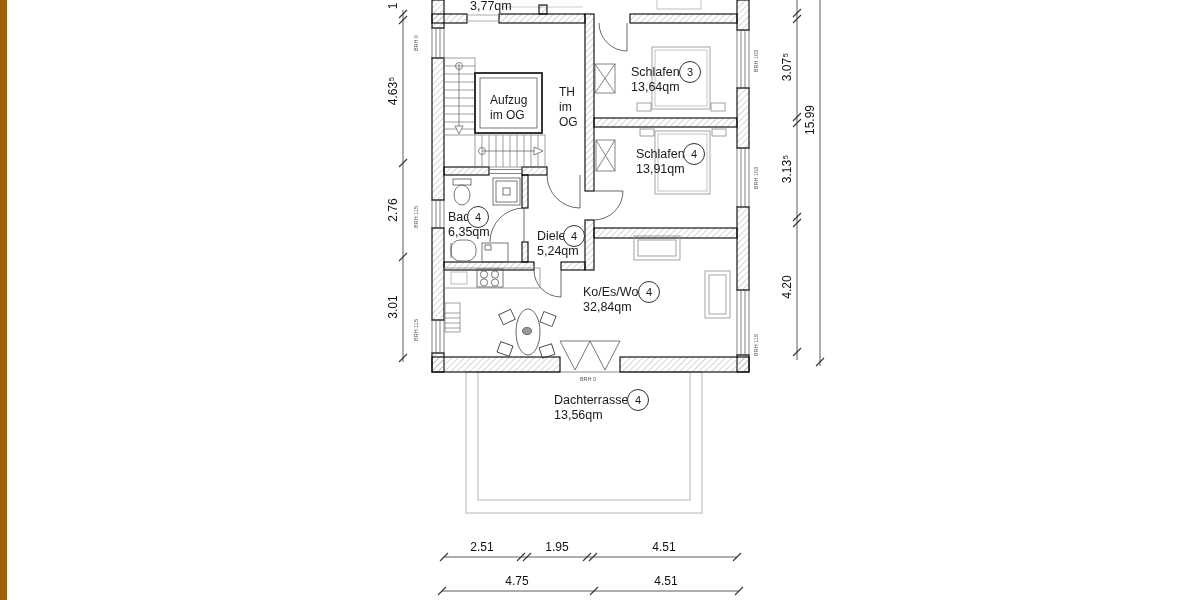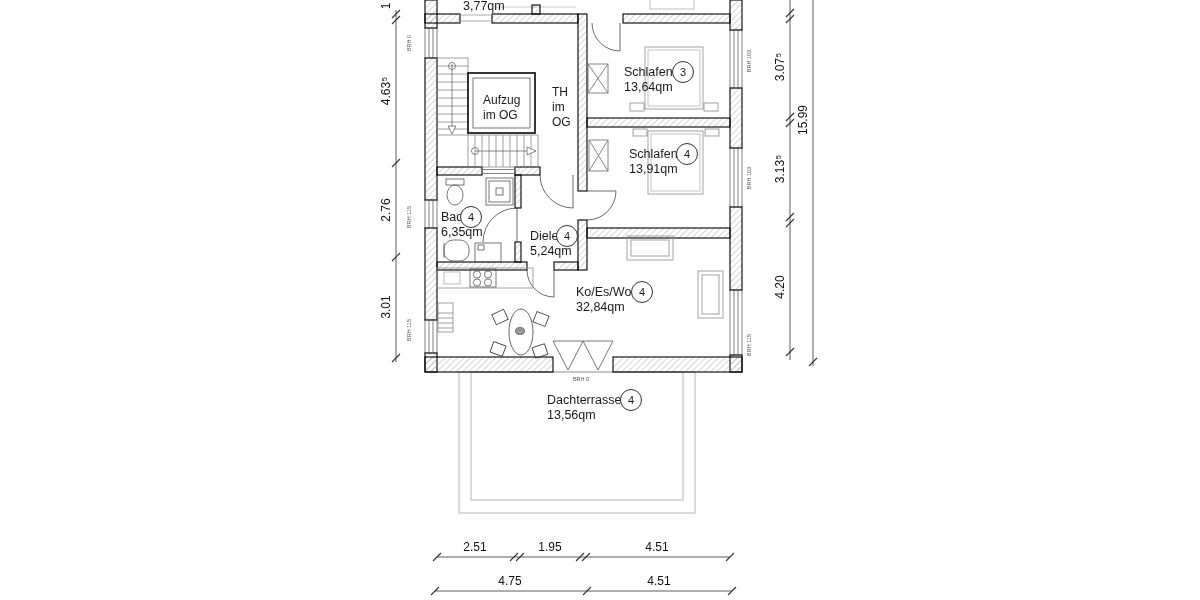--- a/index.html
+++ b/index.html
@@ -1,17 +1,17 @@
 <!DOCTYPE html>
 <html><head>
 <meta charset="utf-8">
 <style>
   html,body{margin:0;padding:0;background:#fff;}
   .stage{position:relative;width:1056px;height:600px;background:#a16207;overflow:hidden;
-         font-family:"Liberation Sans", sans-serif;}
+         font-family:"Liberation Sans", sans-serif;padding-left:7px;}
   svg text{font-family:"Liberation Sans", sans-serif;fill:#1a1a1a;}
   .room-name{font-size:12.5px;}
   .room-area{font-size:12.5px;}
   .circle-num{font-size:11px;text-anchor:middle;}
   .dim{font-size:12px;text-anchor:middle;fill:#111;}
   .brh{font-size:5.5px;fill:#555;text-anchor:middle;}
   .core-label{font-size:12px;}
 </style>
 </head>
 <body>

